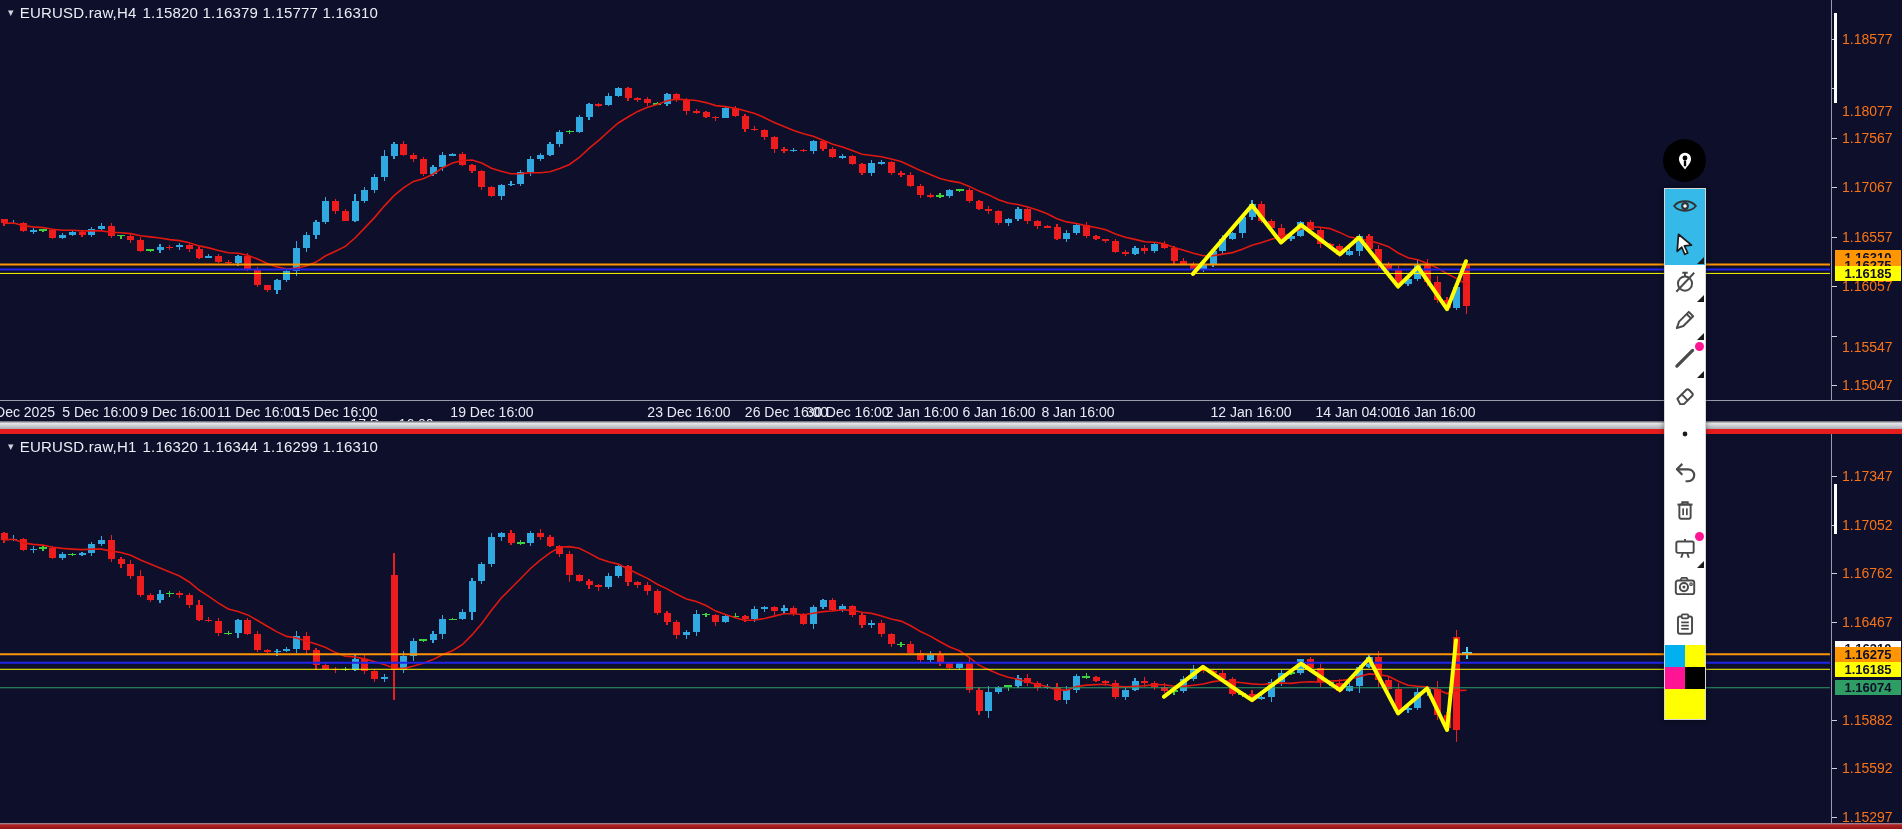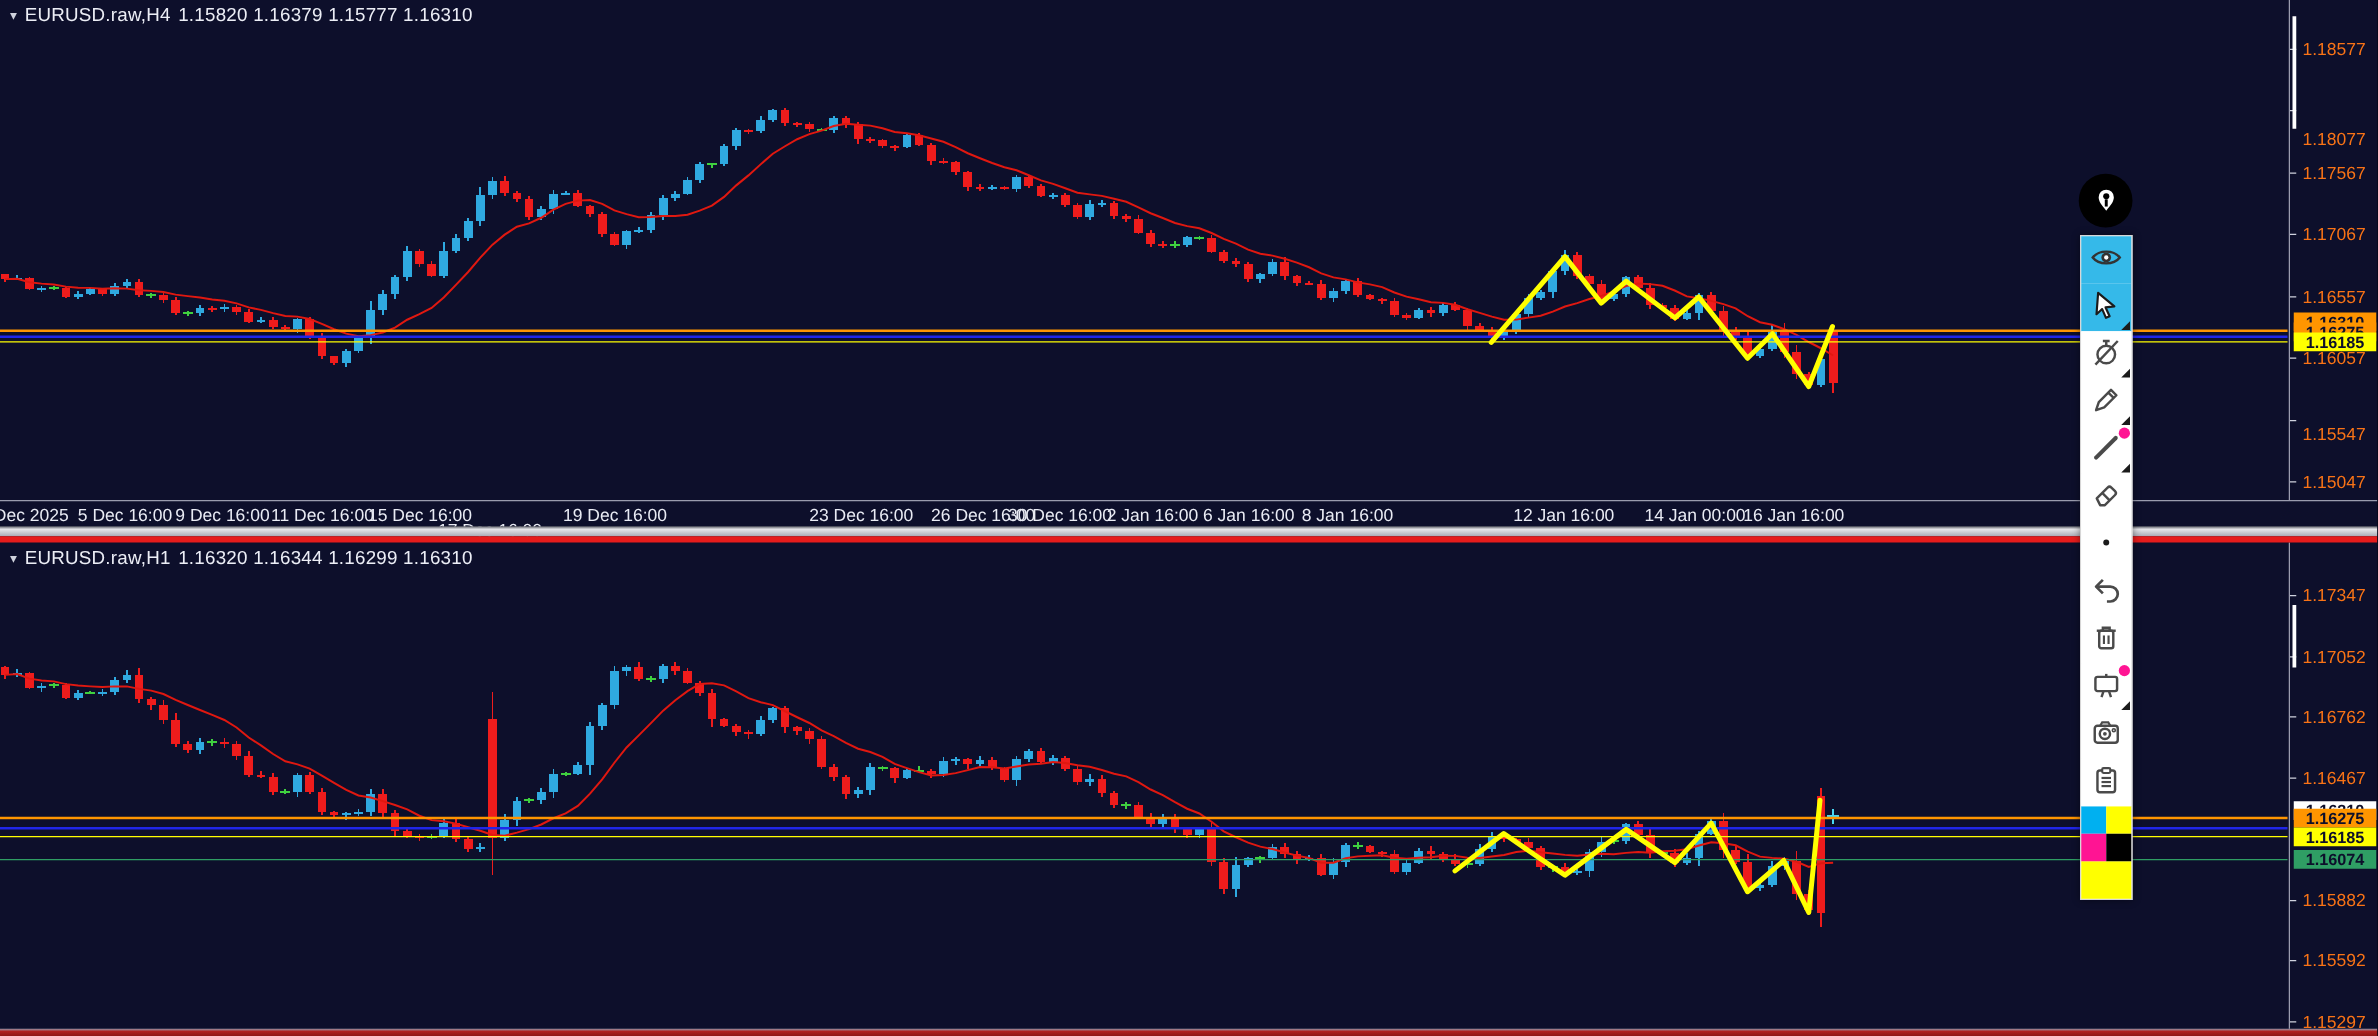--- a/index.html
+++ b/index.html
@@ -392,21 +392,21 @@
       <div class="time-label" style="left: 336px;">15 Dec 16:00</div>
       <div class="time-label" style="left: 392px; margin-top: 12px;">17 Dec 16:00</div>
       <div class="time-label" style="left: 492px;">19 Dec 16:00</div>
       <div class="time-label" style="left: 689px;">23 Dec 16:00</div>
       <div class="time-label" style="left: 770px; padding-left: 33px;">26 Dec 16:00</div>
       <div class="time-label" style="left: 848px;">30 Dec 16:00</div>
       <div class="time-label" style="left: 922px;">2 Jan 16:00</div>
       <div class="time-label" style="left: 999px;">6 Jan 16:00</div>
       <div class="time-label" style="left: 1078px;">8 Jan 16:00</div>
       <div class="time-label" style="left: 1251px;">12 Jan 16:00</div>
-      <div class="time-label" style="left: 1356px;">14 Jan 00:00</div>
+      <div class="time-label" style="left: 1356px;">14 Jan 04:00</div>
       <div class="time-label" style="left: 1435px;">16 Jan 16:00</div>
     </div>
 
   <div class="separator">
     <div class="sep-gray"></div>
     <div class="sep-red"></div>
   </div>
 
   <svg class="panel-svg" id="chart-h1" style="top:434px;" width="1830" height="389">
       <g shape-rendering="crispEdges">

